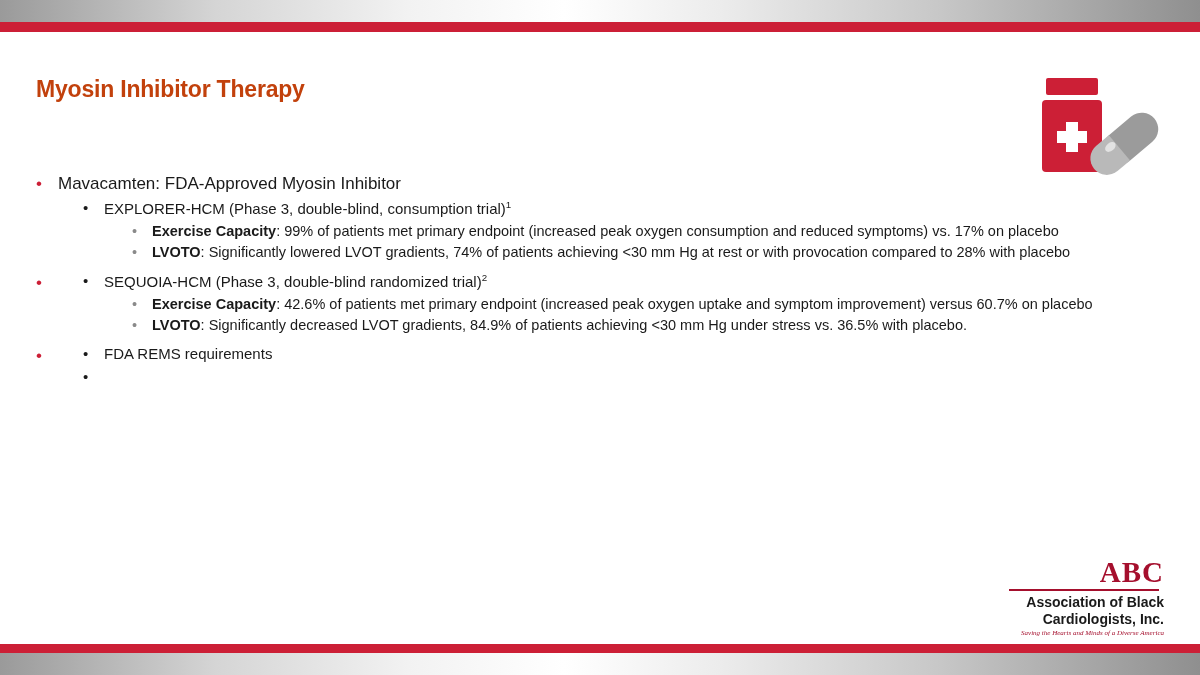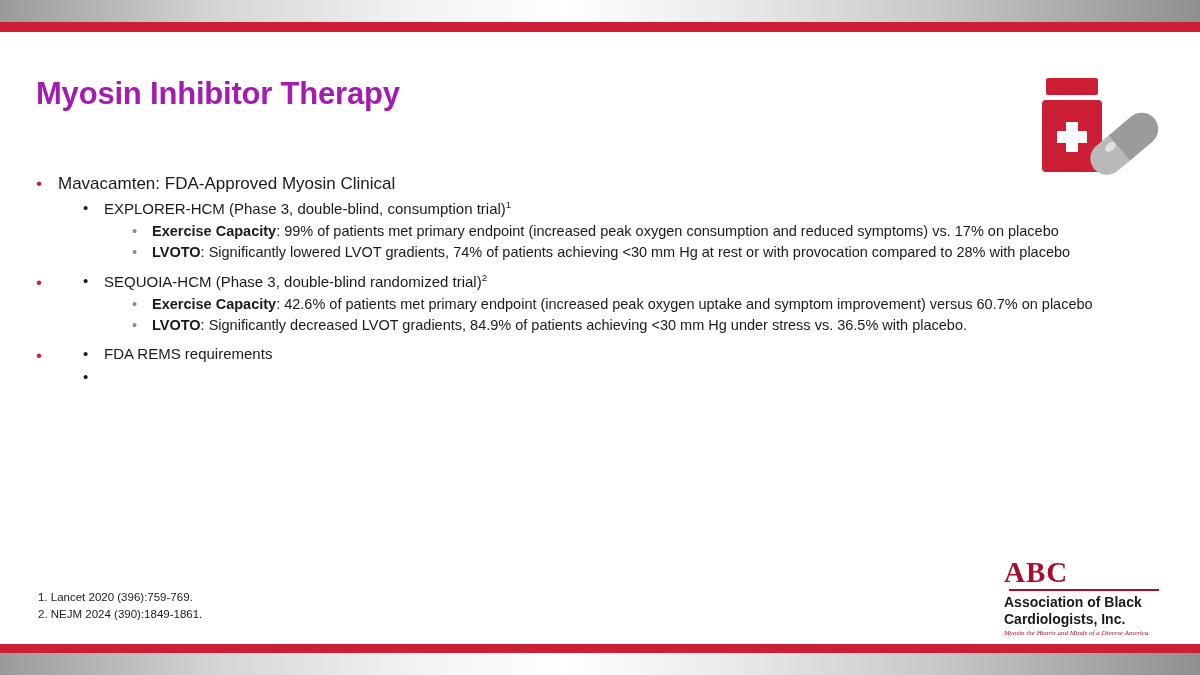--- a/index.html
+++ b/index.html
@@ -50,23 +50,23 @@
     width: 1200px;
     height: 22px;
     background: linear-gradient(to right, #9a9a9a 0%, #d5d5d5 18%, #f2f2f2 34%, #ffffff 47%, #ececec 60%, #c8c8c8 78%, #8f8f8f 100%);
   }
 
   
   .slide-title {
     position: absolute;
     top: 76px;
     left: 36px;
-    font-size: 31px;
+    font-size: 23px;
     font-weight: bold;
-    color: #a21caf;
+    color: #c2410c;
     letter-spacing: -0.2px;
   }
 
   
   .art {
     position: absolute;
     top: 78px;
     left: 1040px;
     width: 120px;
     height: 105px;
@@ -141,21 +141,21 @@
     color: #1a1a1a;
     line-height: 1.5;
   }
 
   
   .logo {
     position: absolute;
     right: 36px;
     bottom: 38px;
     width: 160px;
-    text-align: left;
+    text-align: right;
     color: #b01030;
   }
   .logo-abc {
     font-family: "Liberation Serif", serif;
     font-size: 29px;
     font-weight: bold;
     letter-spacing: 1px;
     line-height: 1;
     color: #a50f2d;
   }
@@ -202,21 +202,21 @@
         <ellipse cx="70" cy="56" rx="6" ry="4" fill="#e2e2e2"></ellipse>
       </g>
     </svg>
   </div>
 
   <div class="content">
 
     <div class="grp">
       <div class="l1">
         <span class="bullet">•</span>
-        <span>Mavacamten: FDA-Approved Myosin Clinical</span>
+        <span>Mavacamten: FDA-Approved Myosin Inhibitor</span>
       </div>
       <div class="l2">
         <span class="bullet">•</span>
         <span>EXPLORER-HCM (Phase 3, double-blind, consumption trial)</span><sup>1</sup>
       </div>
       <div class="l3">
         <span class="bullet">•</span>
         <b>Exercise Capacity</b><span>: 99% of patients met primary endpoint (increased peak oxygen consumption and reduced symptoms) vs. 17% on placebo</span>
       </div>
       <div class="l3">
@@ -251,28 +251,24 @@
         <span class="bullet">•</span>
         <span>FDA REMS requirements</span>
       </div>
       <div class="l2">
         <span class="bullet">•</span>
       </div>
     </div>
 
   </div>
 
-  <div class="footnotes">
-    <div>1. Lancet 2020 (396):759-769.</div>
-    <div>2. NEJM 2024 (390):1849-1861.</div>
-  </div>
 
   <div class="logo">
     <div class="logo-abc">ABC</div>
     <div class="logo-rule"></div>
     <div class="logo-name">Association of Black Cardiologists, Inc.</div>
-    <div class="logo-tag">Myosin the Hearts and Minds of a Diverse America</div>
+    <div class="logo-tag">Saving the Hearts and Minds of a Diverse America</div>
   </div>
 
   <div class="bottom-red"></div>
   <div class="bottom-gradient"></div>
 
 </div>
 
 </body></html>

